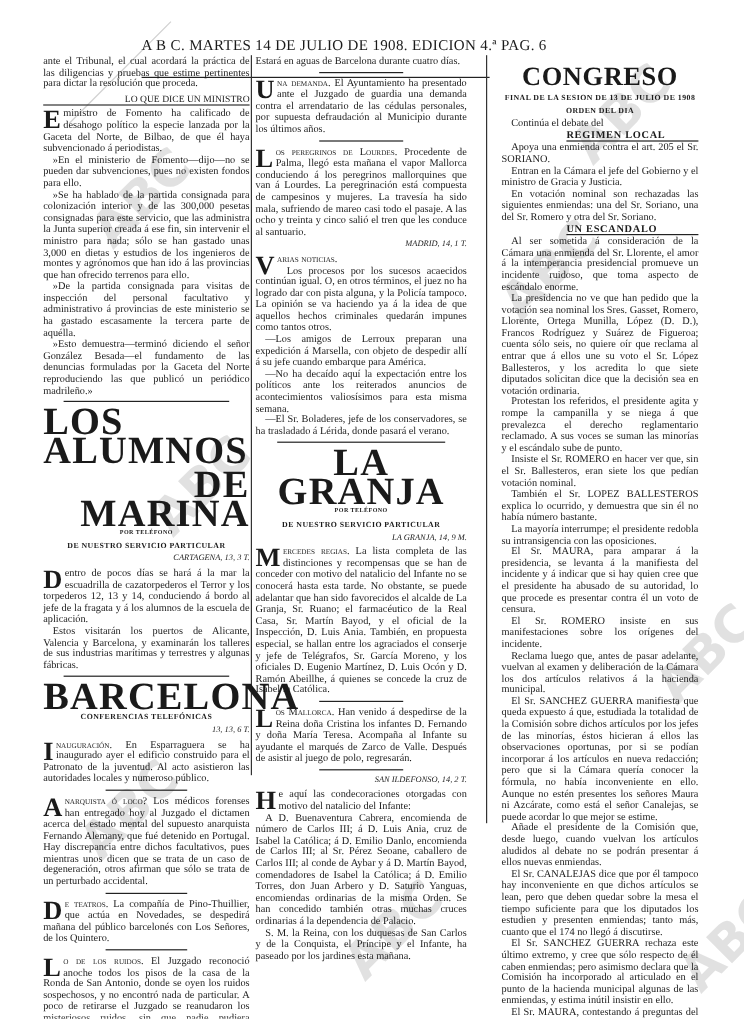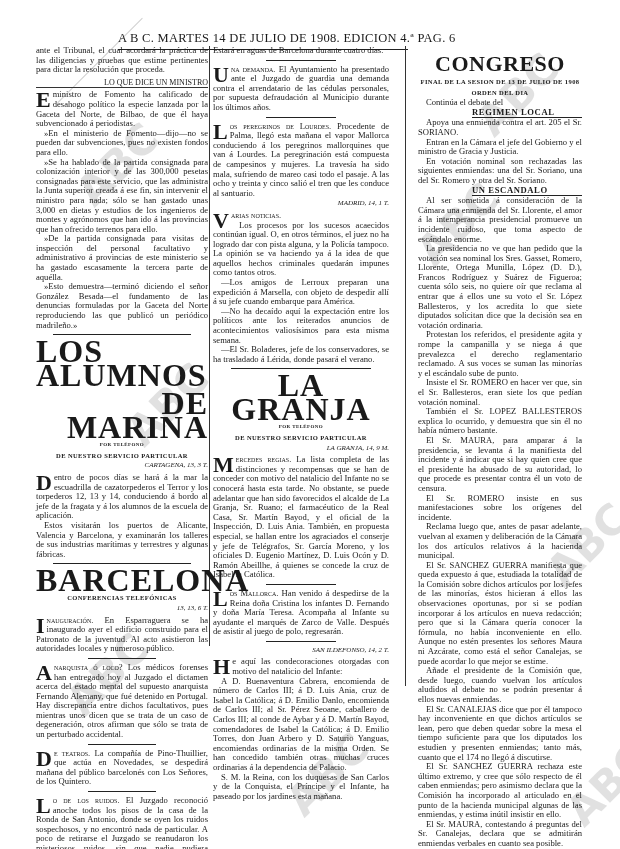--- a/index.html
+++ b/index.html
@@ -1,20 +1,20 @@
 <!DOCTYPE html>
 <html><head>
 <meta charset="utf-8">
 <style>
   html, body { margin:0; padding:0; background:#ffffff; }
   body { width:620px; height:849px; position:relative; overflow:hidden;
          font-family:"DejaVu Serif", "Liberation Serif", serif; color:#1a1a1a; }
   .page-header { position:absolute; left:118px; top:31px; width:290px; text-align:center;
          font-family:"Liberation Serif", serif; font-size:12.5px; letter-spacing:0.3px;
-         border-bottom:1.2px solid #222; padding-bottom:3px; white-space:nowrap; }
+         border-bottom:1.2px solid #222; padding-bottom:18px; white-space:nowrap; }
   .col { position:absolute; top:46px; font-family:"Liberation Serif", serif;
          font-size:8.6px; line-height:9.6px; text-align:justify; }
   .col-left { left:36px; width:172px; }
   .col-mid { left:213px; width:176px; }
   .col-right { left:418px; width:164px; }
   .vrule { position:absolute; top:46px; width:0; border-left:1px solid #333; }
   .vrule.r1 { left:209px; height:600px; }
   .vrule.r2 { left:405px; height:640px; }
   p { margin:0; text-indent:8px; }
   p.noind { text-indent:0; }
@@ -125,20 +125,21 @@
   <div class="rh">REGIMEN LOCAL</div>
   <p>Apoya una enmienda contra el art. 205 el Sr. SORIANO.</p>
   <p>Entran en la Cámara el jefe del Gobierno y el ministro de Gracia y Justicia.</p>
   <p>En votación nominal son rechazadas las siguientes enmiendas: una del Sr. Soriano, una del Sr. Romero y otra del Sr. Soriano.</p>
   <div class="rh">UN ESCANDALO</div>
   <p>Al ser sometida á consideración de la Cámara una enmienda del Sr. Llorente, el amor á la intemperancia presidencial promueve un incidente ruidoso, que toma aspecto de escándalo enorme.</p>
   <p>La presidencia no ve que han pedido que la votación sea nominal los Sres. Gasset, Romero, Llorente, Ortega Munilla, López (D. D.), Francos Rodríguez y Suárez de Figueroa; cuenta sólo seis, no quiere oír que reclama al entrar que á ellos une su voto el Sr. López Ballesteros, y los acredita lo que siete diputados solicitan dice que la decisión sea en votación ordinaria.</p>
   <p>Protestan los referidos, el presidente agita y rompe la campanilla y se niega á que prevalezca el derecho reglamentario reclamado. A sus voces se suman las minorías y el escándalo sube de punto.</p>
   <p>Insiste el Sr. ROMERO en hacer ver que, sin el Sr. Ballesteros, eran siete los que pedían votación nominal.</p>
   <p>También el Sr. LOPEZ BALLESTEROS explica lo ocurrido, y demuestra que sin él no había número bastante.</p>
+  <p>La mayoría interrumpe; el presidente redobla su intransigencia con las oposiciones.</p>
   <p>El Sr. MAURA, para amparar á la presidencia, se levanta á la manifiesta del incidente y á indicar que si hay quien cree que el presidente ha abusado de su autoridad, lo que procede es presentar contra él un voto de censura.</p>
   <p>El Sr. ROMERO insiste en sus manifestaciones sobre los orígenes del incidente.</p>
   <p>Reclama luego que, antes de pasar adelante, vuelvan al examen y deliberación de la Cámara los dos artículos relativos á la hacienda municipal.</p>
   <p>El Sr. SANCHEZ GUERRA manifiesta que queda expuesto á que, estudiada la totalidad de la Comisión sobre dichos artículos por los jefes de las minorías, éstos hicieran á ellos las observaciones oportunas, por si se podían incorporar á los artículos en nueva redacción; pero que si la Cámara quería conocer la fórmula, no había inconveniente en ello. Aunque no estén presentes los señores Maura ni Azcárate, como está el señor Canalejas, se puede acordar lo que mejor se estime.</p>
   <p>Añade el presidente de la Comisión que, desde luego, cuando vuelvan los artículos aludidos al debate no se podrán presentar á ellos nuevas enmiendas.</p>
   <p>El Sr. CANALEJAS dice que por él tampoco hay inconveniente en que dichos artículos se lean, pero que deben quedar sobre la mesa el tiempo suficiente para que los diputados los estudien y presenten enmiendas; tanto más, cuanto que el 174 no llegó á discutirse.</p>
   <p>El Sr. SANCHEZ GUERRA rechaza este último extremo, y cree que sólo respecto de él caben enmiendas; pero asimismo declara que la Comisión ha incorporado al articulado en el punto de la hacienda municipal algunas de las enmiendas, y estima inútil insistir en ello.</p>
   <p>El Sr. MAURA, contestando á preguntas del Sr. Canalejas, declara que se admitirán enmiendas verbales en cuanto sea posible.</p>
 
 </div>

